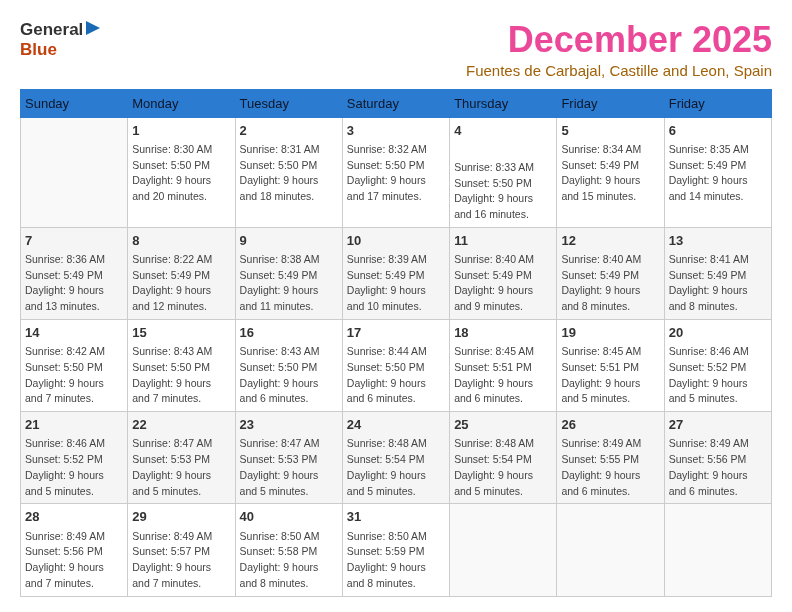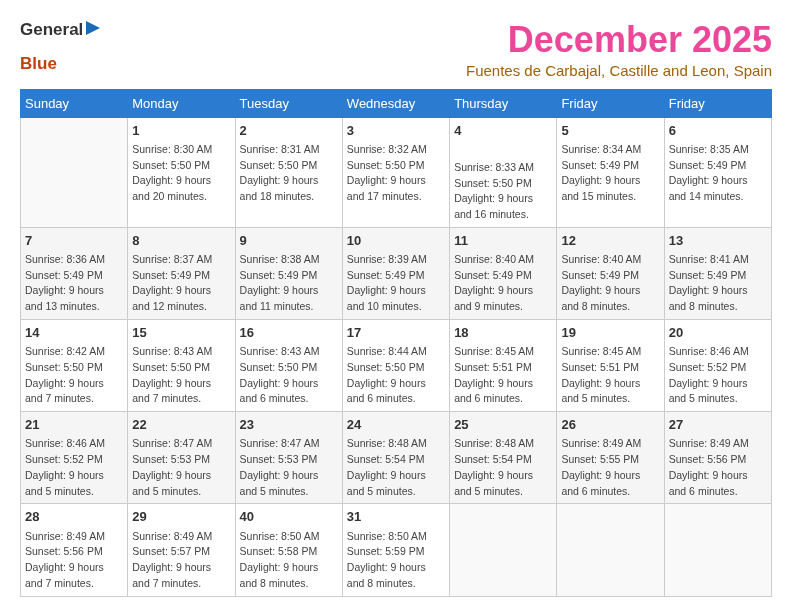--- a/index.html
+++ b/index.html
@@ -13,21 +13,20 @@
     .header-section {
       display: flex;
       justify-content: space-between;
       align-items: flex-start;
       margin-bottom: 10px;
     }
     .logo {
       display: flex;
       flex-direction: column;
       align-items: flex-start;
-      gap: 14px;
     }
     .title-section {
       text-align: right;
     }
     .month-title {
       font-size: 36px;
       font-weight: bold;
       color: #ec4899;
       line-height: 1.1;
     }
@@ -36,21 +35,21 @@
       color: #a16207;
       margin-top: 2px;
     }
     table {
       width: 100%;
       border-collapse: collapse;
       font-size: 11px;
     }
     thead tr th {
       background-color: #2b7bd0;
-      color: #ffffff;
+      color: #0f172a;
       padding: 6px 4px;
       text-align: left;
       font-size: 13px;
       font-weight: normal;
       border: 1px solid #2b7bd0;
     }
     tbody tr td {
       vertical-align: top;
       border: 1px solid #ccc;
       padding: 4px;
@@ -114,21 +113,21 @@
     <div class="location-title">Fuentes de Carbajal, Castille and Leon, Spain</div>
   </div>
 </div>
 
 <table>
   <thead>
     <tr>
     <th>Sunday</th>
         <th>Monday</th>
         <th>Tuesday</th>
-        <th>Wednesday</th>
+        <th>Saturday</th>
         <th>Thursday</th>
         <th>Friday</th>
         <th>Friday</th>
       </tr>
   </thead>
   <tbody id="calendar-body">
   <tr>
         <td class="empty"></td>
         <td>
           <span class="day-number">1</span>
@@ -176,21 +175,21 @@
       <tr>
         <td>
           <span class="day-number">7</span>
           <div class="day-info" style="white-space: pre-line;">Sunrise: 8:36 AM
 Sunset: 5:49 PM
 Daylight: 9 hours
 and 13 minutes.</div>
         </td>
         <td>
           <span class="day-number">8</span>
-          <div class="day-info" style="white-space: pre-line;">Sunrise: 8:37 AM
+          <div class="day-info" style="white-space: pre-line;">Sunrise: 8:22 AM
 Sunset: 5:49 PM
 Daylight: 9 hours
 and 12 minutes.</div>
         </td>
         <td>
           <span class="day-number">9</span>
           <div class="day-info" style="white-space: pre-line;">Sunrise: 8:38 AM
 Sunset: 5:49 PM
 Daylight: 9 hours
 and 11 minutes.</div>

